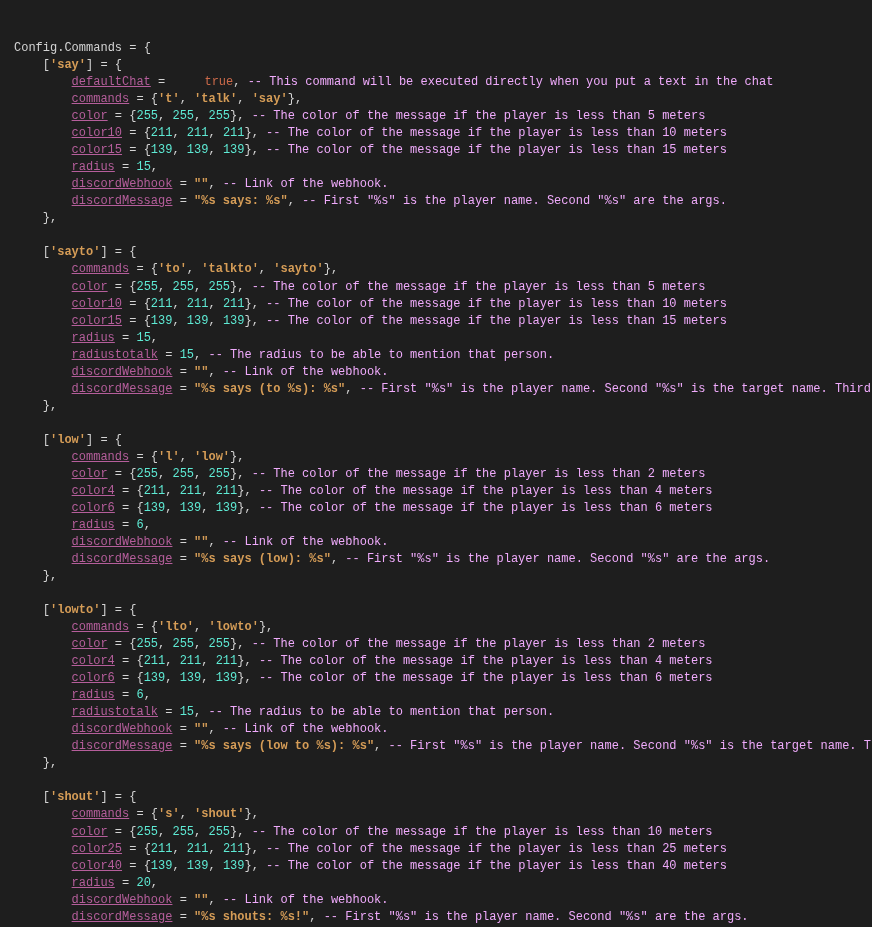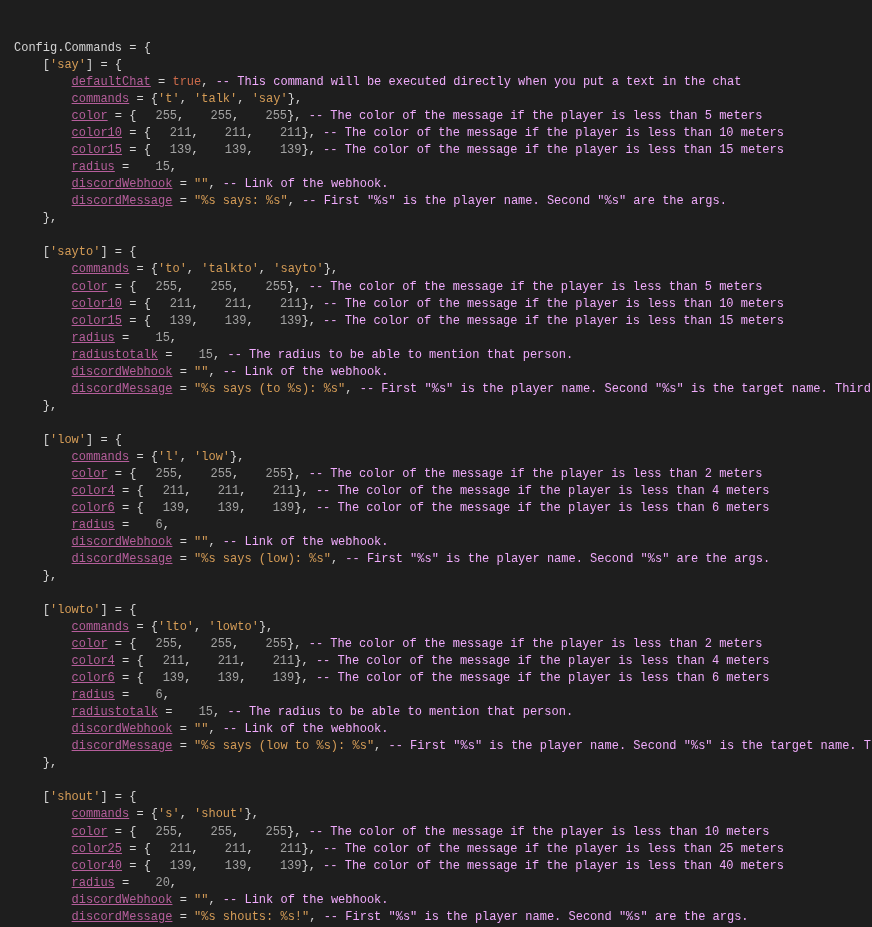--- a/index.html
+++ b/index.html
@@ -11,24 +11,24 @@
     font-size: 12px;
     line-height: 1.42;
     white-space: pre;
     overflow-x: hidden;
     width: 872px;
     height: 927px;
     box-sizing: border-box;
   }
   .c-ident   { color: #d4d4d4; }           
   .c-punct   { color: #d4d4d4; }
-  .c-str     { color: #d69d57; }           
+  .c-str     { color: #d69d57; font-weight: bold; }           
   .c-prop    { color: #b55e9b; text-decoration: underline; }           
-  .c-keybool { color: #cc6a4a; }           
-  .c-num     { color: #a3a3a3; margin-left: 19px; }           
+  .c-keybool { color: #cc6a4a; margin-left: 32px; }           
+  .c-num     { color: #5eead4; }           
   .c-comment { color: #f0abfc; }           
 </style>
 </head>
 <body>
 
 <div><span class="c-ident">Config</span><span class="c-punct">.</span><span class="c-ident">Commands</span><span class="c-punct"> = {</span>
 <span class="c-punct">    [</span><span class="c-str">'say'</span><span class="c-punct">] = {</span>
 <span>        </span><span class="c-prop">defaultChat</span><span class="c-punct"> = </span><span class="c-keybool">true</span><span class="c-punct">,</span><span class="c-comment"> -- This command will be executed directly when you put a text in the chat</span>
 <span>        </span><span class="c-prop">commands</span><span class="c-punct"> = {</span><span class="c-str">'t'</span><span class="c-punct">, </span><span class="c-str">'talk'</span><span class="c-punct">, </span><span class="c-str">'say'</span><span class="c-punct">},</span>
 <span>        </span><span class="c-prop">color</span><span class="c-punct"> = {</span><span class="c-num">255</span><span class="c-punct">, </span><span class="c-num">255</span><span class="c-punct">, </span><span class="c-num">255</span><span class="c-punct">},</span><span class="c-comment"> -- The color of the message if the player is less than 5 meters</span>

